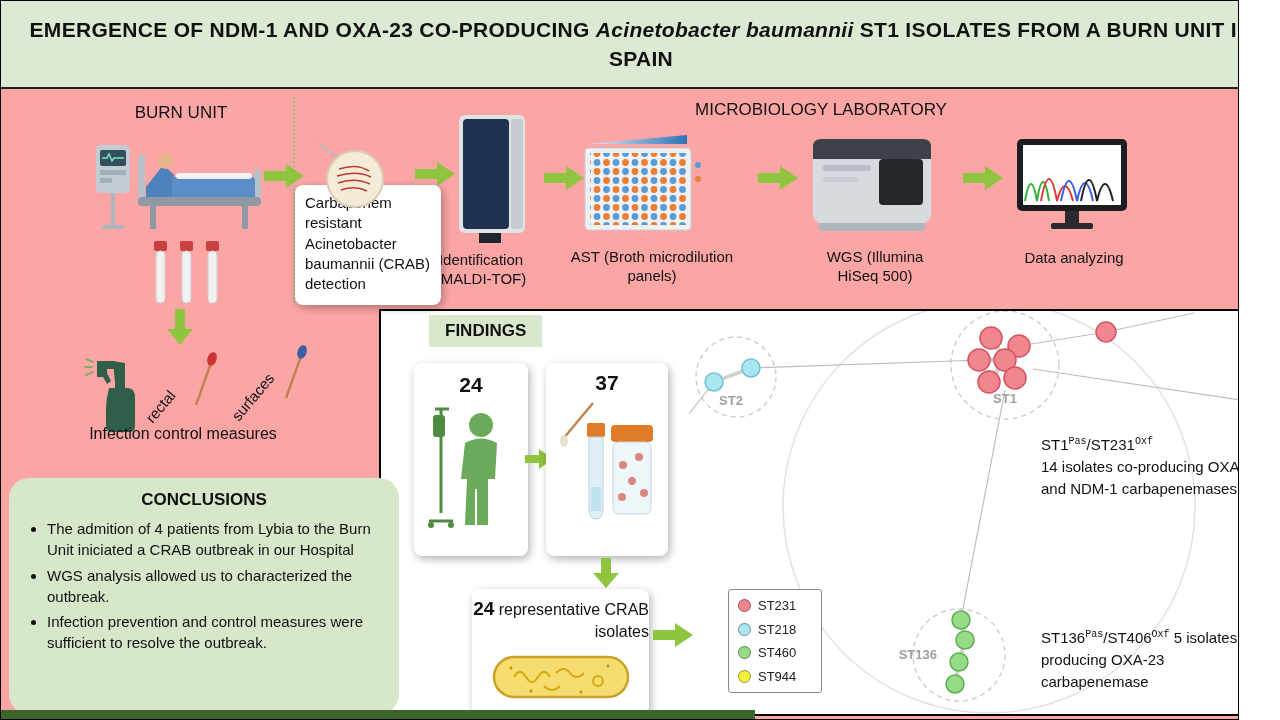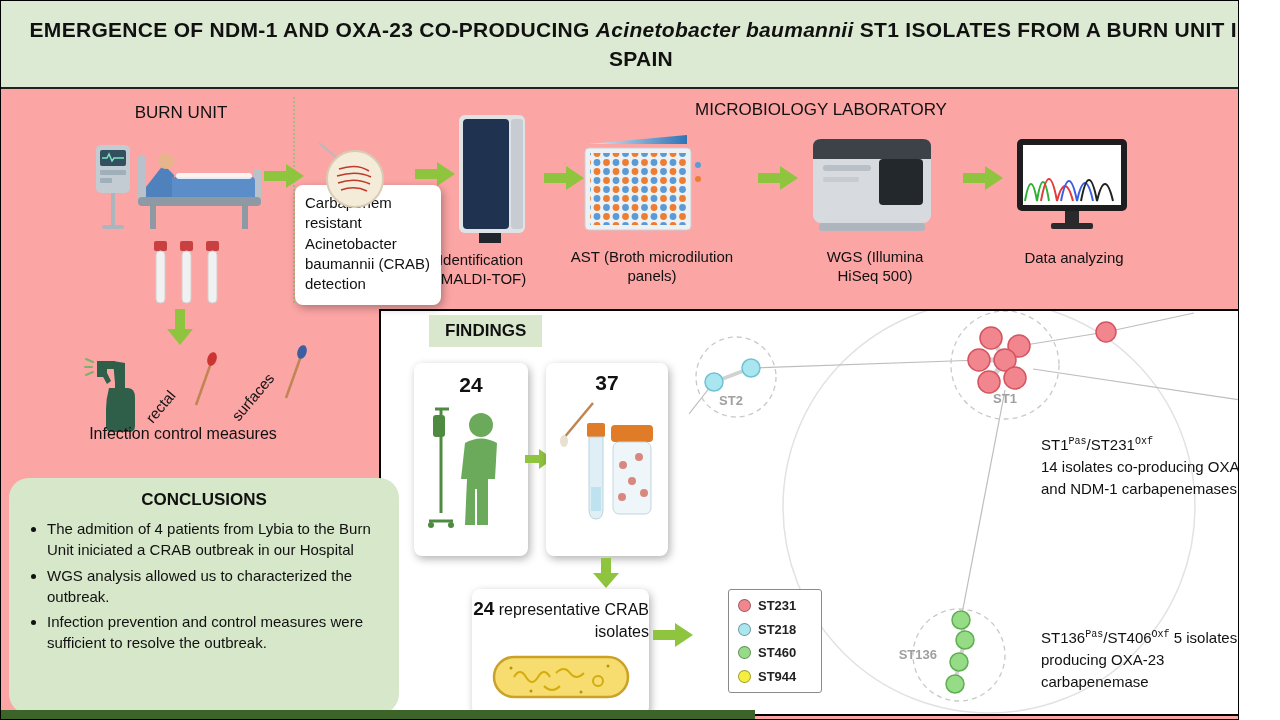--- a/index.html
+++ b/index.html
@@ -31,21 +31,21 @@
   .conclusions h2 { font-size:17px; text-align:center; margin-bottom:8px; font-weight:bold; }
   .conclusions ul { padding-left:20px; font-size:15px; line-height:1.42; }
   .conclusions li { margin-bottom:4px; }
 
   .rot-label { font-size:15px; transform:rotate(-50deg); transform-origin:left bottom; white-space:nowrap; }
 
   .legend-box { left:727px; top:588px; width:94px; height:104px; background:#fff; border:1px solid #8a8a8a;
                 border-radius:3px; padding:8px 9px; display:flex; flex-direction:column; justify-content:space-between; z-index:4; }
   .legend-row { display:flex; align-items:center; gap:7px; }
   .legend-dot { width:13px; height:13px; border-radius:50%; border:1px solid rgba(0,0,0,0.35); flex:0 0 13px; }
-  .legend-row span.lbl { font-size:13px; color:#222;font-weight:bold; }
+  .legend-row span.lbl { font-size:13px; color:#222; }
 
   .annotation { font-size:15px; line-height:1.45; color:#111; z-index:4; }
   .annotation sup { font-size:10px;font-family:Liberation Mono, monospace; }
 
   .footer-bar { left:0; top:709px; width:754px; height:11px; background:#3d6428; z-index:7; }
 
   .infection-text { font-size:16px; text-align:center; }
 </style>
 </head>
 <body>

